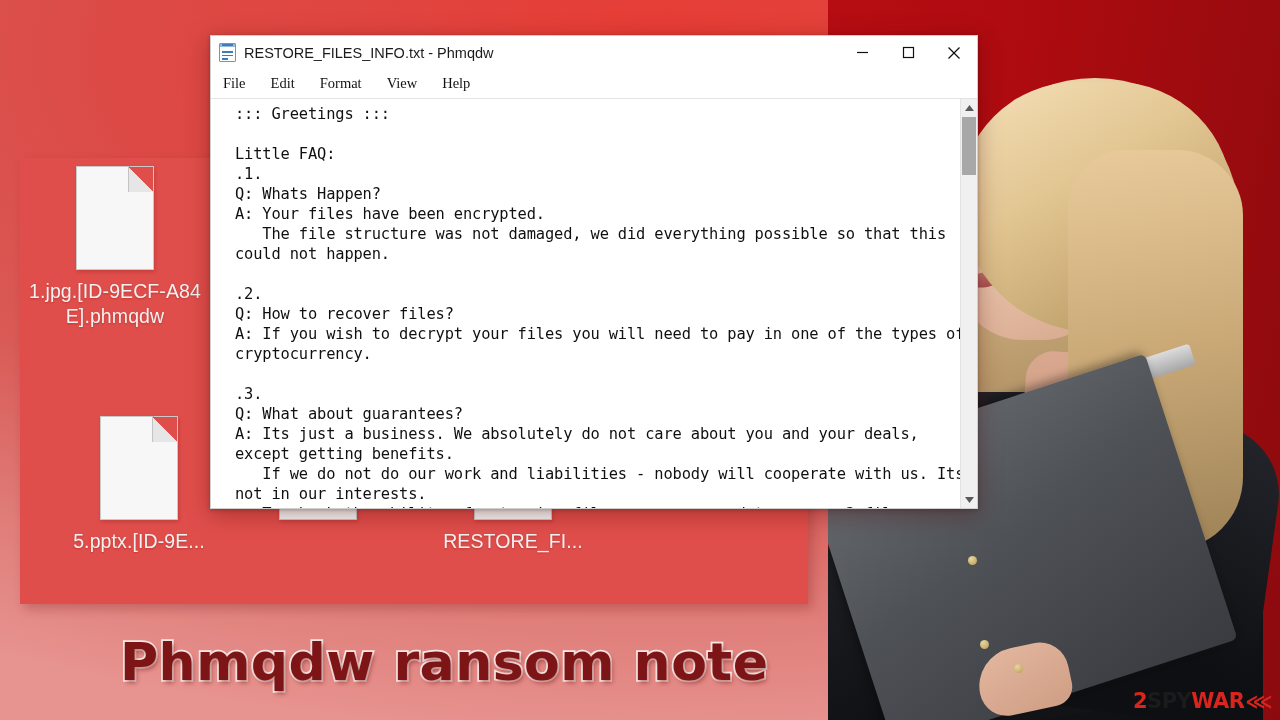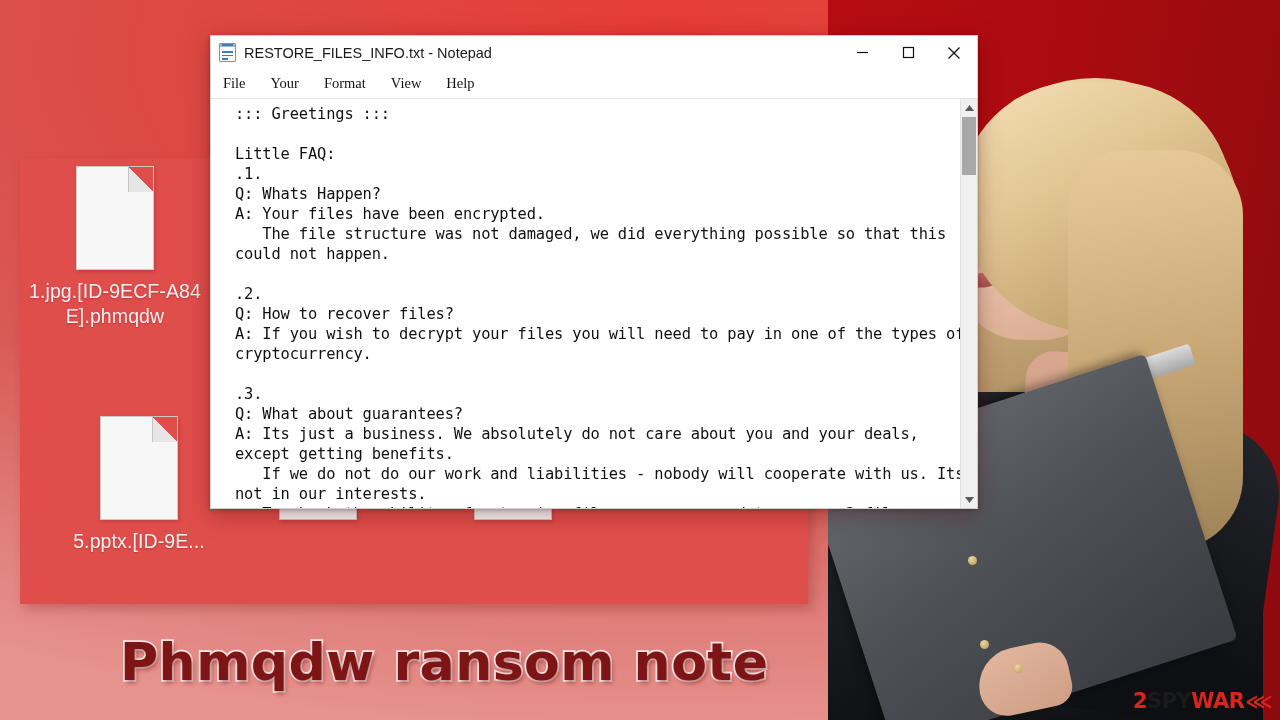--- a/index.html
+++ b/index.html
@@ -402,35 +402,36 @@
     <div class="file-icon" style="left: 203px; top: 258px;">
       <div class="sheet">
           <div class="fold"></div>
         </div>
     </div>
 
     <div class="file-icon" style="left: 398px; top: 258px;">
       <div class="sheet">
           <div class="fold"></div>
         </div>
+      <div class="file-label one-line">RESTORE_FI...</div>
     </div>
 
   </div>
 
   <div id="notepad">
 
     <div id="titlebar">
       <div id="np-icon">
         <div class="cap"></div>
         <div class="bar"></div>
         <div class="bar"></div>
         <div class="bar"></div>
         <div class="bar"></div>
       </div>
-      <div id="np-title">RESTORE_FILES_INFO.txt - Notepad</div>
+      <div id="np-title">RESTORE_FILES_INFO.txt - Phmqdw</div>
 
       <div class="win-btn">
         <svg width="13" height="13" viewBox="0 0 13 13">
           <line x1="1" y1="6.5" x2="12" y2="6.5" stroke="#111" stroke-width="1.2"></line>
         </svg>
       </div>
       <div class="win-btn">
         <svg width="13" height="13" viewBox="0 0 13 13">
           <rect x="1.5" y="1.5" width="10" height="10" fill="none" stroke="#111" stroke-width="1.2"></rect>
         </svg>
@@ -438,21 +439,21 @@
       <div class="win-btn">
         <svg width="14" height="14" viewBox="0 0 14 14">
           <line x1="1.5" y1="1.5" x2="12.5" y2="12.5" stroke="#111" stroke-width="1.2"></line>
           <line x1="12.5" y1="1.5" x2="1.5" y2="12.5" stroke="#111" stroke-width="1.2"></line>
         </svg>
       </div>
     </div>
 
     <div id="menubar">
       <div class="menu-item">File</div>
-      <div class="menu-item">Your</div>
+      <div class="menu-item">Edit</div>
       <div class="menu-item">Format</div>
       <div class="menu-item">View</div>
       <div class="menu-item">Help</div>
     </div>
 
     <div id="text-area-wrap">
       <div id="note-text">::: Greetings :::
 
 Little FAQ:
 .1.

